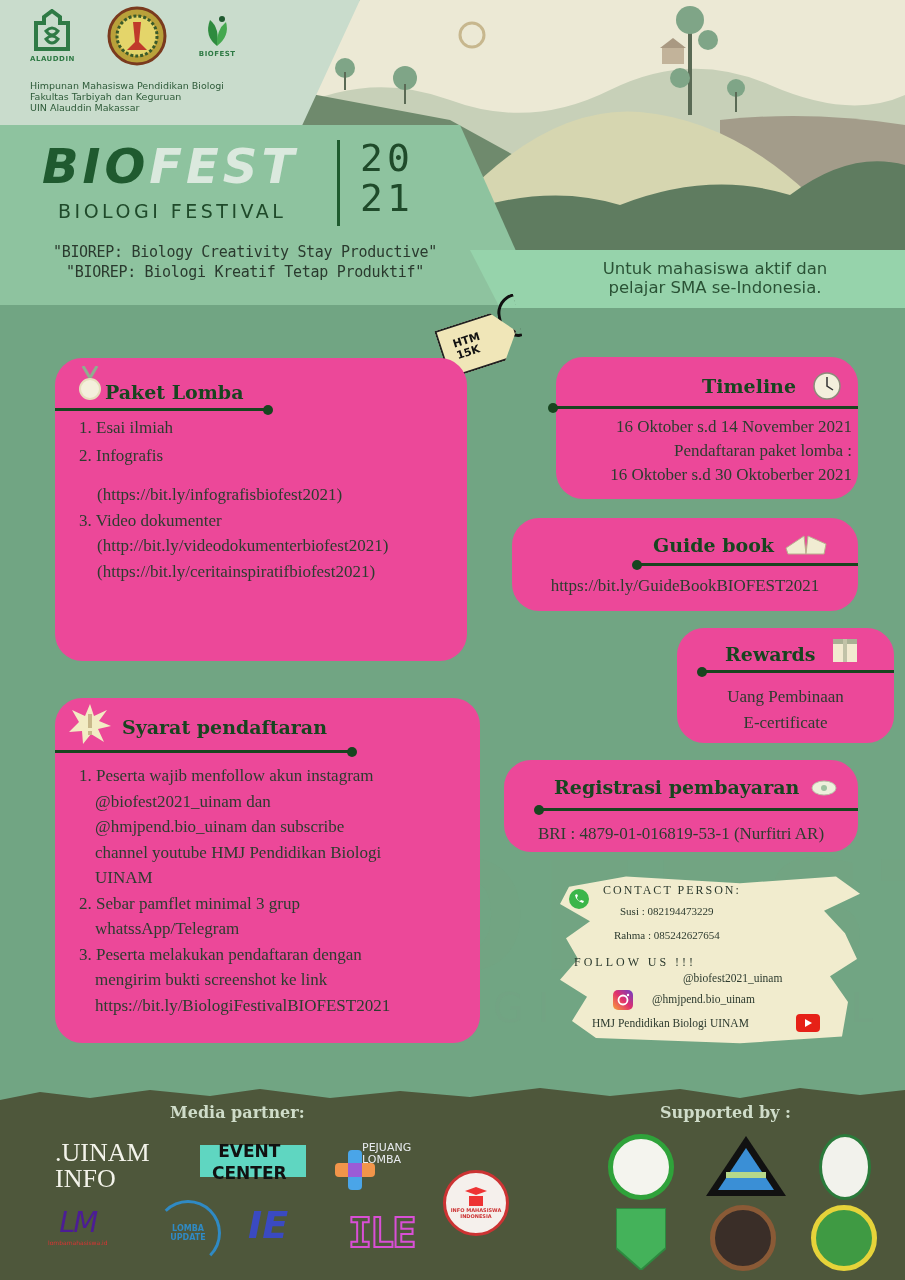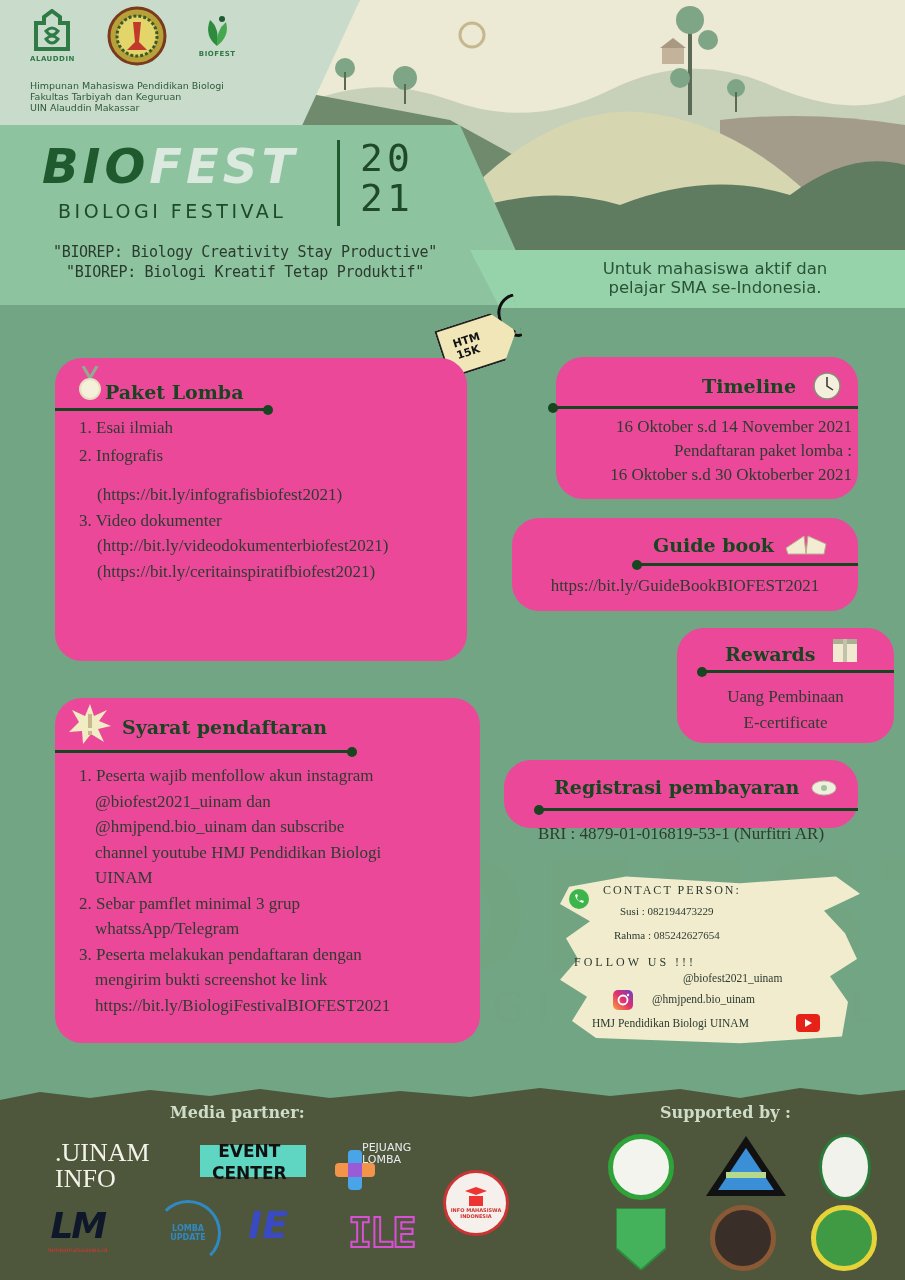--- a/index.html
+++ b/index.html
@@ -40,21 +40,21 @@
   .rule::after { content: ""; position: absolute; width: 10px; height: 10px; border-radius: 50%; background: #17451f; top: -3.5px; }
   .rule.r-end::after { right: -4px; }
   .rule.l-end::after { left: -4px; }
   .ptext { font-family: "Liberation Serif", serif; font-size: 17px; color: #2c3d2f; line-height: 23.5px; }
 
   .p-lomba { left: 55px; top: 358px; width: 412px; height: 303px; }
   .p-syarat { left: 55px; top: 698px; width: 425px; height: 345px; }
   .p-timeline { left: 556px; top: 357px; width: 302px; height: 142px; }
   .p-guide { left: 512px; top: 518px; width: 346px; height: 93px; }
   .p-rewards { left: 641px; top: 628px; width: 217px; height: 115px; margin-left: 36px; }
-  .p-regis { left: 504px; top: 760px; width: 354px; height: 68px; }
+  .p-regis { left: 504px; top: 760px; width: 354px; height: 92px; }
 
   
   .contact { position: absolute; left: 560px; top: 873px; width: 300px; height: 172px; background: #f1ecce; clip-path: polygon(3% 8%, 22% 2%, 60% 6%, 92% 2%, 100% 12%, 88% 22%, 95% 35%, 99% 50%, 90% 60%, 96% 75%, 94% 95%, 60% 99%, 12% 96%, 4% 86%, 9% 72%, 0% 62%, 6% 50%, 2% 38%, 10% 28%, 0% 18%); }
   .ctext { position: absolute; font-family: "Liberation Serif", serif; color: #2c3a2e; }
 
   
   .footer { position: absolute; left: 0; top: 1086px; width: 905px; height: 194px; background: #4e573b; clip-path: polygon(0 14px, 40px 6px, 90px 12px, 150px 4px, 210px 10px, 260px 3px, 330px 12px, 400px 5px, 470px 11px, 540px 2px, 610px 10px, 680px 3px, 740px 12px, 800px 2px, 860px 9px, 905px 4px, 905px 194px, 0 194px); }
   .f-title { position: absolute; font-family: "DejaVu Serif", serif; font-weight: bold; font-size: 16px; color: #cfdcc9; }
   .mp { position: absolute; display: flex; align-items: center; justify-content: center; }
   .seal { position: absolute; width: 66px; height: 66px; border-radius: 50%; }
@@ -291,21 +291,21 @@
 </div>
 <div class="mp" style="left:443px;top:1170px;width:66px;height:66px;border-radius:50%;background:#f5f0ec;border:3px solid #c33;flex-direction:column;font-family:'DejaVu Sans',sans-serif;font-weight:bold;color:#c33;font-size:5px;">
   <svg width="22" height="20" viewBox="0 0 22 20">
       <path d="M0 4 L11 0 L22 4 L11 8Z" fill="#e33"></path>
       <rect x="4" y="9" width="14" height="10" fill="#e33"></rect>
     </svg>
   <span>INFO MAHASISWA</span>
   <span>INDONESIA</span>
 </div>
 <div class="mp" style="left:48px;top:1205px;flex-direction:column;">
-  <span style="font-family:'DejaVu Sans',sans-serif;font-weight:bold;font-style:italic;font-size:36px;color:#0f172a;letter-spacing:-2px;">LM</span>
+  <span style="font-family:'DejaVu Sans',sans-serif;font-weight:normal;font-style:italic;font-size:29px;color:#4c1d95;letter-spacing:-2px;">LM</span>
   <span style="font-family:'DejaVu Sans',sans-serif;font-size:6px;color:#d33;">lombamahasiswa.id</span>
 </div>
 <div class="mp" style="left:155px;top:1200px;width:66px;height:66px;border-radius:50%;border:3px solid #2f8ac4;border-left-color:transparent;border-bottom-color:transparent;flex-direction:column;font-family:'DejaVu Sans',sans-serif;font-weight:bold;color:#2f8ac4;font-size:8px;">
   <span>LOMBA</span>
   <span>UPDATE</span>
 </div>
 <div class="mp" style="left:248px;top:1206px;flex-direction:column;gap:36px;">
   <span style="font-family:'DejaVu Sans',sans-serif;font-weight:bold;font-style:italic;font-size:38px;color:#3a4ac2;line-height:38px;">IE</span>
   <span style="font-family:'DejaVu Sans',sans-serif;font-size:6px;color:#8a8a8a;">INFO EVENT</span>
 </div>

